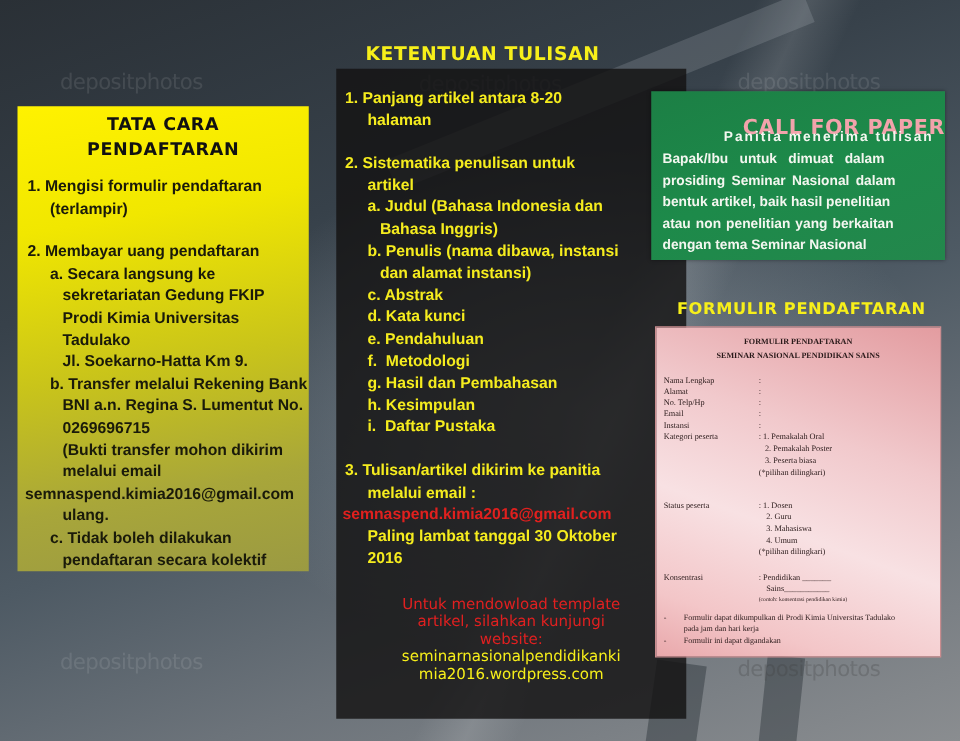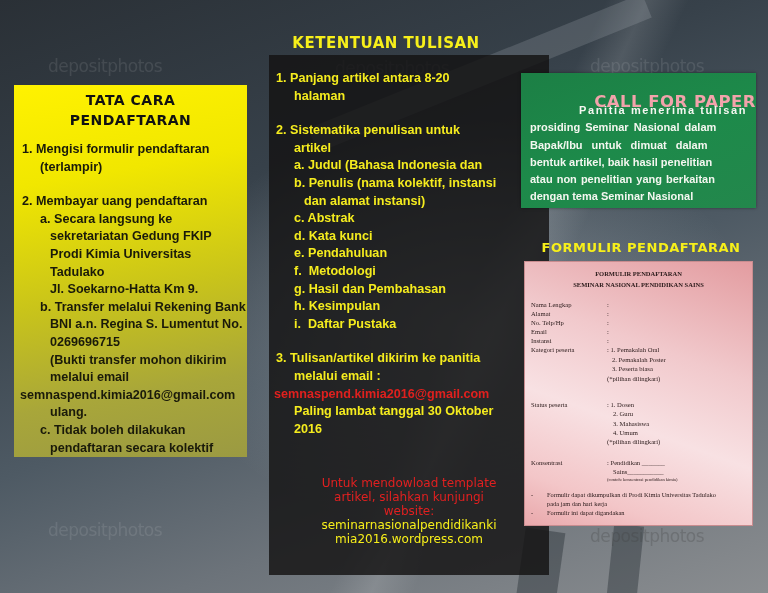--- a/index.html
+++ b/index.html
@@ -217,21 +217,22 @@
 
 <div class="center-title">KETENTUAN TULISAN</div>
 <div class="panel-center">
   <div class="body">
     <div class="ln">1. Panjang artikel antara 8-20</div>
     <div class="ln i1">halaman</div>
     <div class="gap"></div>
     <div class="ln">2. Sistematika penulisan untuk</div>
     <div class="ln i1">artikel</div>
     <div class="ln i1">a. Judul (Bahasa Indonesia dan</div>
-    <div class="ln i1">b. Penulis (nama kolektif, instansi</div>
+    <div class="ln i3">Bahasa Inggris)</div>
+    <div class="ln i1">b. Penulis (nama dibawa, instansi</div>
     <div class="ln i3">dan alamat instansi)</div>
     <div class="ln i1">c. Abstrak</div>
     <div class="ln i1">d. Kata kunci</div>
     <div class="ln i1">e. Pendahuluan</div>
     <div class="ln i1" style="white-space:pre;">f.  Metodologi</div>
     <div class="ln i1">g. Hasil dan Pembahasan</div>
     <div class="ln i1">h. Kesimpulan</div>
     <div class="ln i1" style="white-space:pre;">i.  Daftar Pustaka</div>
     <div class="gap"></div>
     <div class="ln">3. Tulisan/artikel dikirim ke panitia</div>
@@ -246,22 +247,22 @@
     <div class="r">website:</div>
     <div class="y">seminarnasionalpendidikanki</div>
     <div class="y">mia2016.wordpress.com</div>
   </div>
 </div>
 
 <div class="panel-green">
   <div class="title">CALL FOR PAPER</div>
   <div class="body">
     <div class="l1" style="text-align:right;">Panitia menerima tulisan</div>
+    <div style="word-spacing:6px;">Bapak/Ibu untuk dimuat dalam</div>
     <div style="word-spacing:2px;">prosiding Seminar Nasional dalam</div>
-    <div style="word-spacing:6px;">Bapak/Ibu untuk dimuat dalam</div>
     <div>bentuk artikel, baik hasil penelitian</div>
     <div style="word-spacing:1px;">atau non penelitian yang berkaitan</div>
     <div>dengan tema Seminar Nasional</div>
   </div>
 </div>
 
 <div class="form-title">FORMULIR PENDAFTARAN</div>
 <div class="form-card">
   <div class="h h1">FORMULIR PENDAFTARAN</div>
   <div class="h">SEMINAR NASIONAL PENDIDIKAN SAINS</div>

